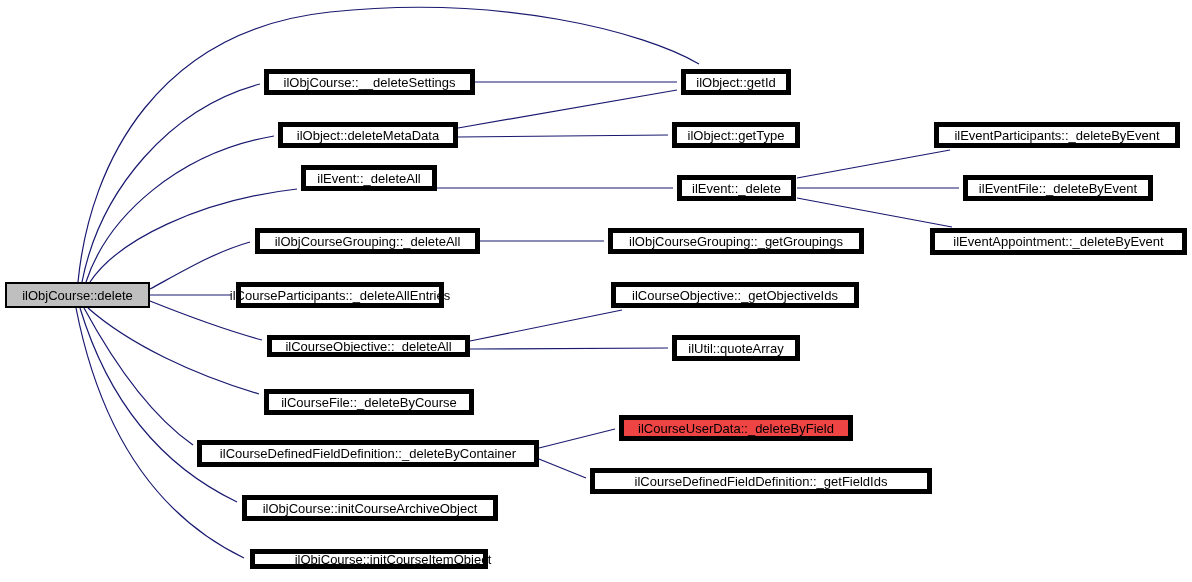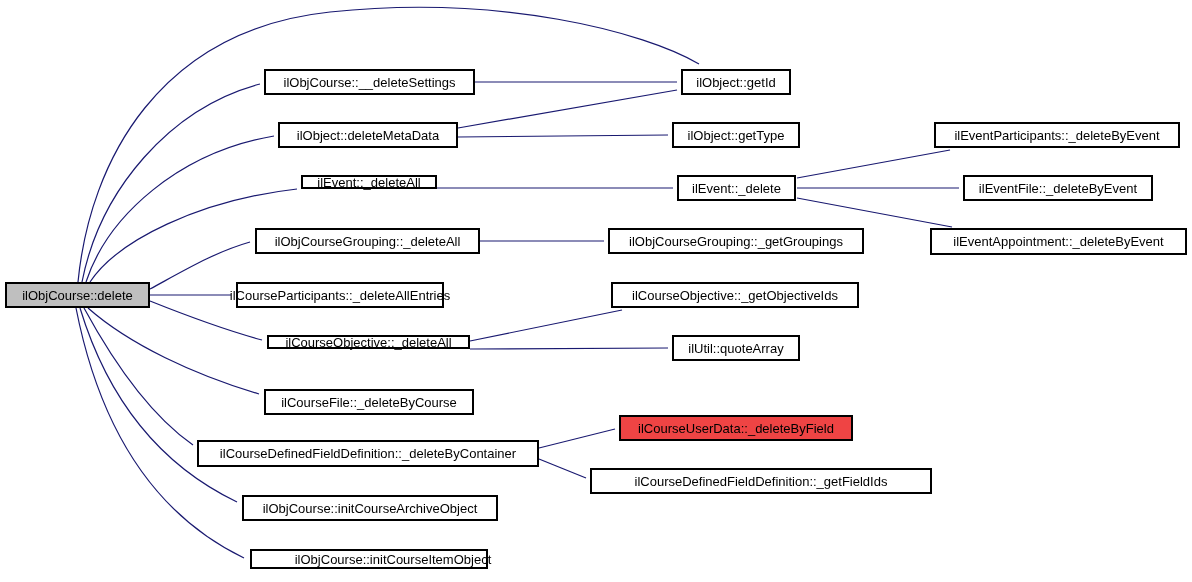--- a/index.html
+++ b/index.html
@@ -25,21 +25,21 @@
     z-index: 1;
   }
   #edge-layer path {
     fill: none;
     stroke-width: 1.2px;
   }
   .node {
     position: absolute;
     z-index: 2;
     box-sizing: border-box;
-    border: 2px solid #0f766e;
+    border: 5px solid #0f766e;
     background: #ffffff;
     color: #000000;
     font-size: 13px;
     line-height: 1;
     display: flex;
     align-items: center;
     justify-content: center;
     white-space: nowrap;
     cursor: pointer;
   }
@@ -81,24 +81,24 @@
         <path d="M 470 341 L 622 310" stroke="#191970" marker-end="url(#arrow)"></path>
         <path d="M 470 349 L 668 348" stroke="#191970" marker-end="url(#arrow)"></path>
         <path d="M 539 448 L 615 429" stroke="#191970" marker-end="url(#arrow)"></path>
         <path d="M 539 459 L 586 478" stroke="#191970" marker-end="url(#arrow)"></path>
       </g>
   </svg>
   <div id="node-layer">
       <div class="node root" style="left: 5px; top: 282px; width: 145px; height: 26px; background: rgb(191, 191, 191); border-color: rgb(0, 0, 0);">ilObjCourse::delete</div>
       <div class="node" style="left: 264px; top: 69px; width: 211px; height: 26px; background: rgb(255, 255, 255); border-color: rgb(0, 0, 0);">ilObjCourse::__deleteSettings</div>
       <div class="node" style="left: 278px; top: 122px; width: 180px; height: 26px; background: rgb(255, 255, 255); border-color: rgb(0, 0, 0);">ilObject::deleteMetaData</div>
-      <div class="node" style="left: 301px; top: 175px; width: 136px; height: 14px; background: rgb(255, 255, 255); border-color: rgb(0, 0, 0);">ilEvent::_deleteAll</div>
+      <div class="node" style="left: 301px; top: 165px; width: 136px; height: 26px; background: rgb(255, 255, 255); border-color: rgb(0, 0, 0);">ilEvent::_deleteAll</div>
       <div class="node" style="left: 255px; top: 228px; width: 225px; height: 26px; background: rgb(255, 255, 255); border-color: rgb(0, 0, 0);">ilObjCourseGrouping::_deleteAll</div>
       <div class="node" style="left: 236px; top: 282px; width: 208px; height: 26px; background: rgb(255, 255, 255); border-color: rgb(0, 0, 0);">ilCourseParticipants::_deleteAllEntries</div>
-      <div class="node" style="left: 267px; top: 335px; width: 203px; height: 14px; background: rgb(255, 255, 255); border-color: rgb(0, 0, 0);">ilCourseObjective::_deleteAll</div>
+      <div class="node" style="left: 267px; top: 335px; width: 203px; height: 22px; background: rgb(255, 255, 255); border-color: rgb(0, 0, 0);">ilCourseObjective::_deleteAll</div>
       <div class="node" style="left: 264px; top: 389px; width: 210px; height: 26px; background: rgb(255, 255, 255); border-color: rgb(0, 0, 0);">ilCourseFile::_deleteByCourse</div>
       <div class="node" style="left: 197px; top: 440px; width: 342px; height: 27px; background: rgb(255, 255, 255); border-color: rgb(0, 0, 0);">ilCourseDefinedFieldDefinition::_deleteByContainer</div>
       <div class="node" style="left: 242px; top: 495px; width: 256px; height: 26px; background: rgb(255, 255, 255); border-color: rgb(0, 0, 0);">ilObjCourse::initCourseArchiveObject</div>
       <div class="node" style="left: 250px; top: 549px; width: 238px; height: 20px; background: rgb(255, 255, 255); border-color: rgb(0, 0, 0); padding-left: 48px;">ilObjCourse::initCourseItemObject</div>
       <div class="node" style="left: 681px; top: 69px; width: 110px; height: 26px; background: rgb(255, 255, 255); border-color: rgb(0, 0, 0);">ilObject::getId</div>
       <div class="node" style="left: 672px; top: 122px; width: 128px; height: 26px; background: rgb(255, 255, 255); border-color: rgb(0, 0, 0);">ilObject::getType</div>
       <div class="node" style="left: 677px; top: 175px; width: 119px; height: 26px; background: rgb(255, 255, 255); border-color: rgb(0, 0, 0);">ilEvent::_delete</div>
       <div class="node" style="left: 608px; top: 228px; width: 256px; height: 26px; background: rgb(255, 255, 255); border-color: rgb(0, 0, 0);">ilObjCourseGrouping::_getGroupings</div>
       <div class="node" style="left: 611px; top: 282px; width: 248px; height: 26px; background: rgb(255, 255, 255); border-color: rgb(0, 0, 0);">ilCourseObjective::_getObjectiveIds</div>
       <div class="node" style="left: 672px; top: 335px; width: 128px; height: 26px; background: rgb(255, 255, 255); border-color: rgb(0, 0, 0);">ilUtil::quoteArray</div>

